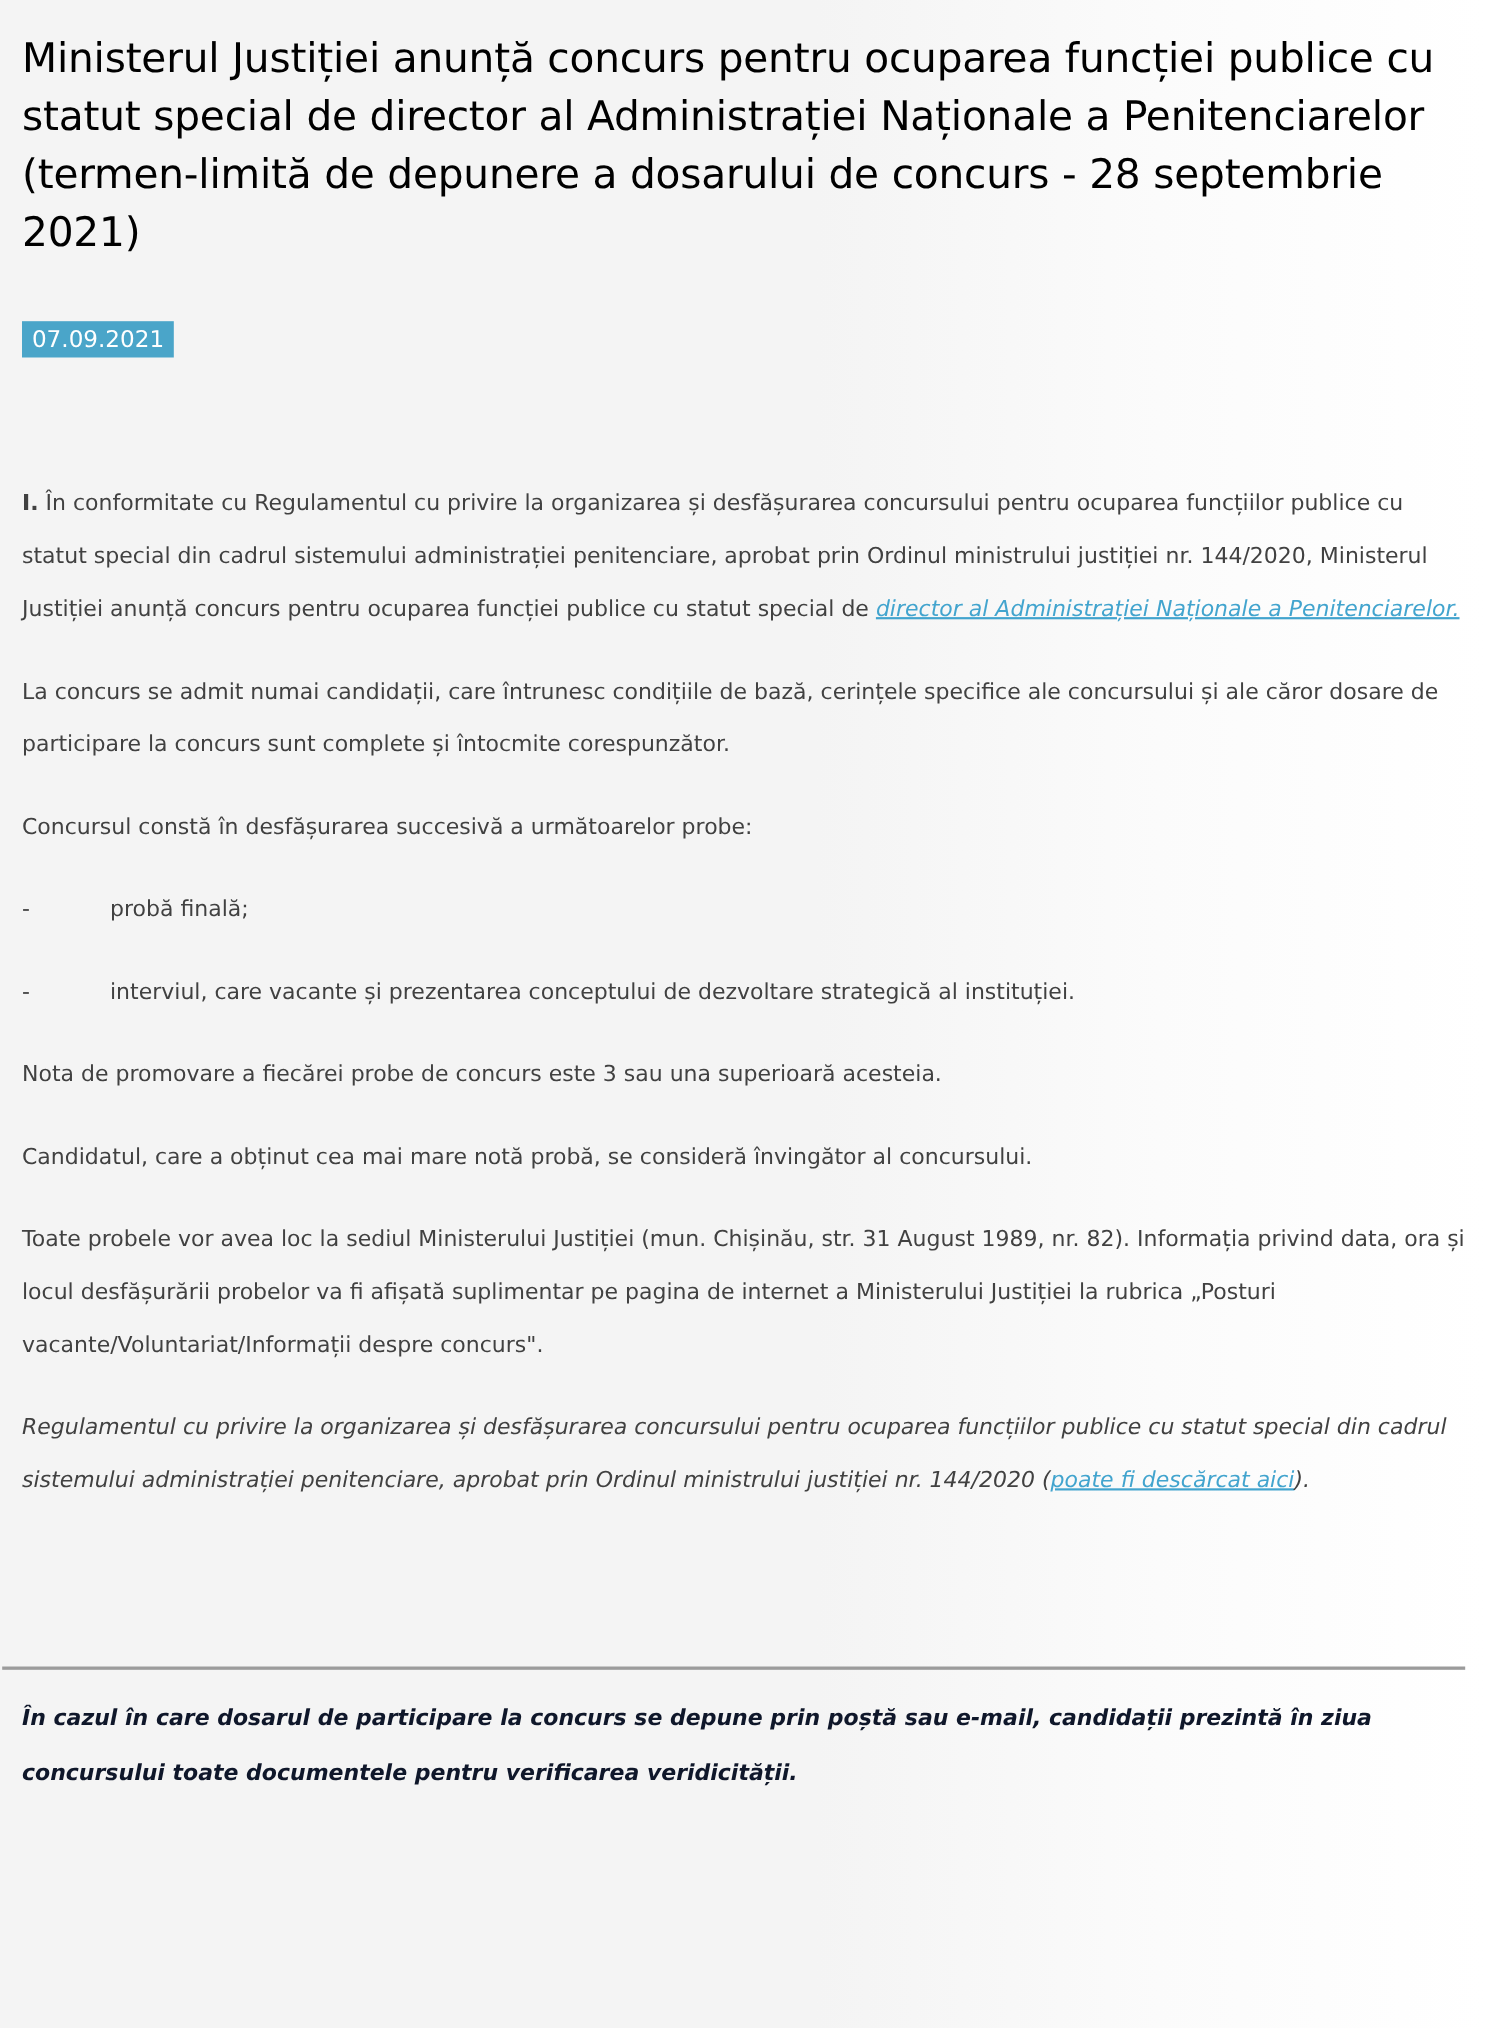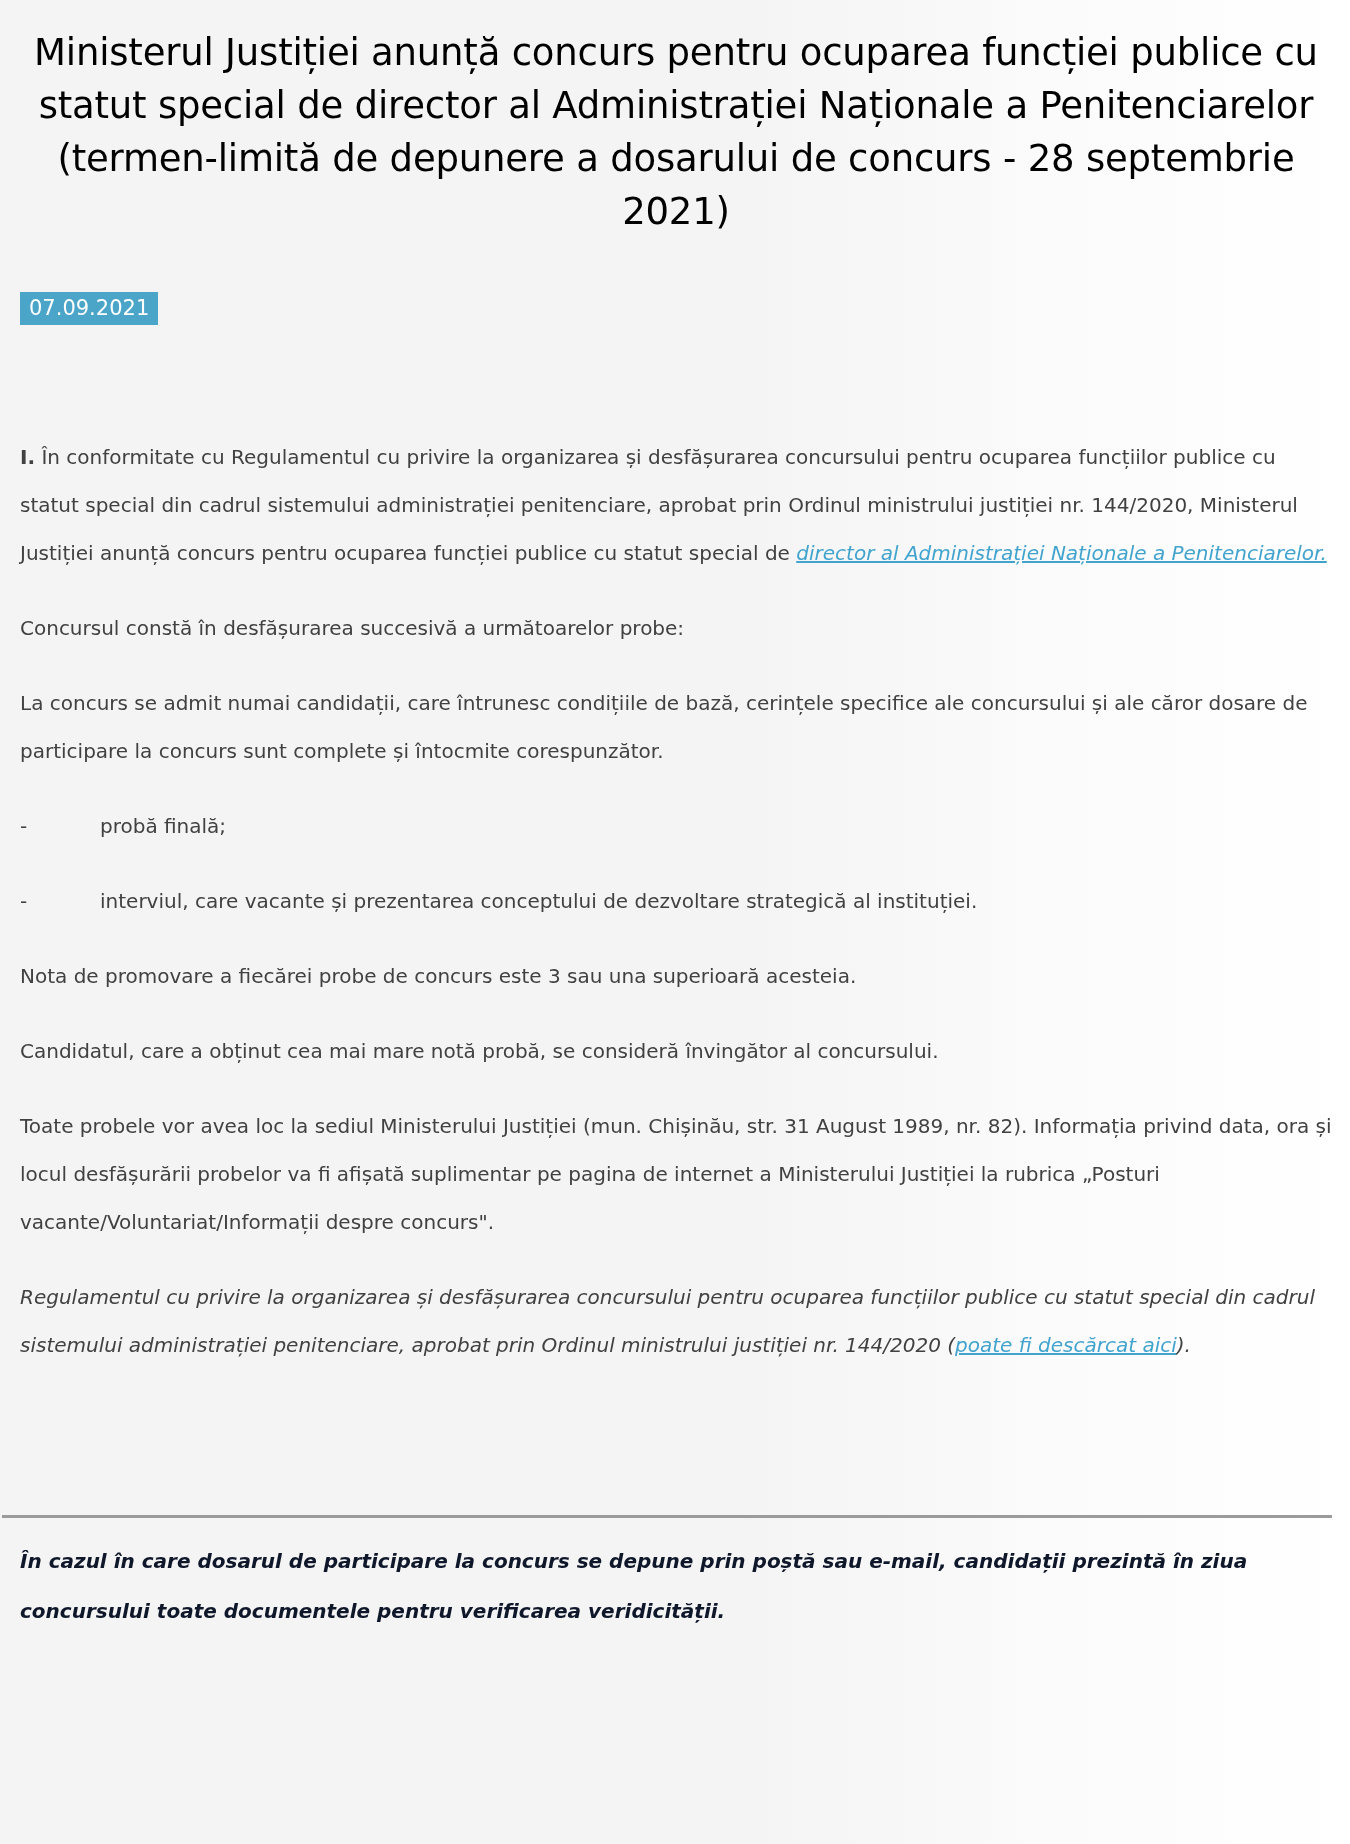--- a/index.html
+++ b/index.html
@@ -23,21 +23,20 @@
     min-height:1844px;
     padding:16px 18px 0 20px;
   }
   h1.title{
     margin:10px 0 0 0;
     font-size:37px;
     line-height:53px;
     font-weight:400;
     color:var(--title-text);
     letter-spacing:-0.2px;
-    text-align:center;
   }
   .badge-row{margin-top:54px;}
   .date-badge{
     display:inline-block;
     background:var(--badge-bg);
     color:#ffffff;
     font-size:21px;
     line-height:27px;
     padding:3px 9px;
   }
@@ -88,23 +87,23 @@
 <div class="page">
 
   <h1 class="title">Ministerul Justiției anunță concurs pentru ocuparea funcției publice cu statut special de director al Administrației Naționale a Penitenciarelor (termen-limită de depunere a dosarului de concurs - 28 septembrie 2021)</h1>
 
   <div class="badge-row">
     <span class="date-badge">07.09.2021</span>
   </div>
 
   <p class="body-p first"><strong class="sec-num">I.</strong><span> În conformitate cu Regulamentul cu privire la organizarea și desfășurarea concursului pentru ocuparea funcțiilor publice cu statut special din cadrul sistemului administrației penitenciare, aprobat prin Ordinul ministrului justiției nr. 144/2020, Ministerul Justiției anunță concurs pentru ocuparea funcției publice cu statut special de </span><a class="doc-link">director al Administrației Naționale a Penitenciarelor.</a></p>
 
+  <p class="body-p">La concurs se admit numai candidații, care întrunesc condițiile de bază, cerințele specifice ale concursului și ale căror dosare de participare la concurs sunt complete și întocmite corespunzător.</p>
+
   <p class="body-p">Concursul constă în desfășurarea succesivă a următoarelor probe:</p>
-
-  <p class="body-p">La concurs se admit numai candidații, care întrunesc condițiile de bază, cerințele specifice ale concursului și ale căror dosare de participare la concurs sunt complete și întocmite corespunzător.</p>
 
   <div class="list-item">
     <span class="marker">-</span>
     <span class="li-text">probă finală;</span>
   </div>
 
   <div class="list-item">
     <span class="marker">-</span>
     <span class="li-text">interviul, care vacante și prezentarea conceptului de dezvoltare strategică al instituției.</span>
   </div>

